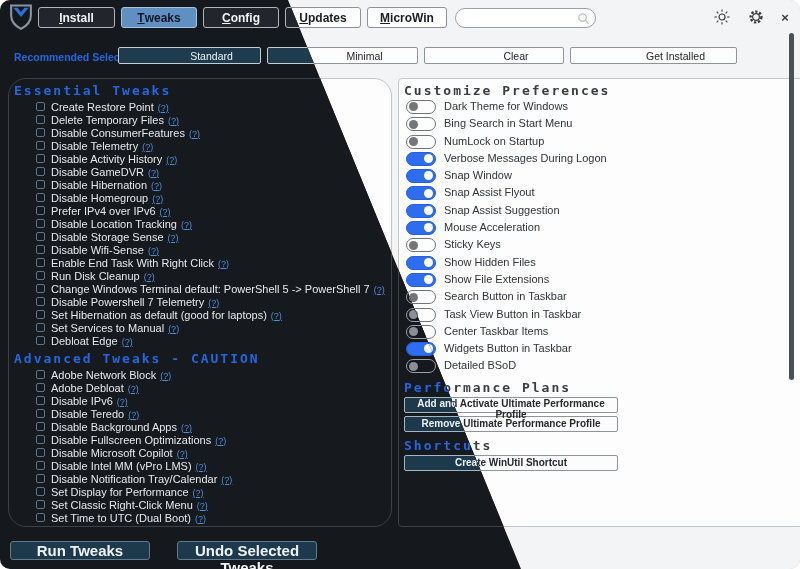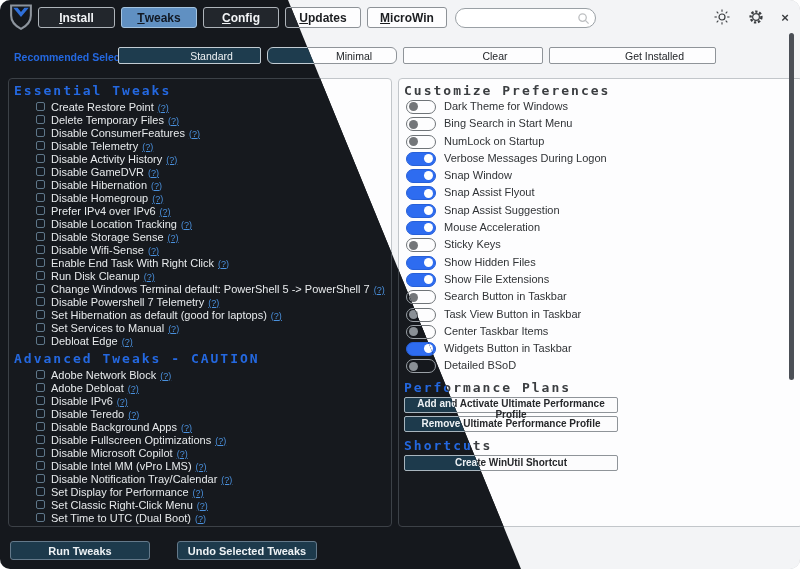--- a/index.html
+++ b/index.html
@@ -48,29 +48,29 @@
   .tb-sun  { left:714px; }
   .tb-gear { left:748px; }
   .tb-close{ left:777px; font-size:13px; line-height:15px; text-align:center; color:#3a3d40; font-weight:700; }
 
   
   .reco-label { position:absolute; left:14px; top:51px; font-size:10.5px; font-weight:700; color:#2468e0; white-space:nowrap; }
   .reco-btns { position:absolute; left:118px; top:47px; display:flex; gap:6px; }
   .reco-btn { height:17px; font-size:10.5px; border:1px solid; border-radius:2px;
               display:flex; align-items:center; justify-content:center;padding-left:44px; }
   .reco-btns .reco-btn:nth-of-type(1){width:143px;}
-  .reco-btns .reco-btn:nth-of-type(2){width:130px;border-radius:6px;}
+  .reco-btns .reco-btn:nth-of-type(2){width:151px;}
   .reco-btns .reco-btn:nth-of-type(3){width:140px;text-align:center;}
   .reco-btns .reco-btn:nth-of-type(4){width:167px;}
   .theme-light .reco-btn { background:#fdfdfe; color:#222529; border-color:#8f9499; }
   .theme-dark  .reco-btn { background:#1e3c4e; color:#eef2f4; border-color:#c2ccd3; }
 
   
   .panel { position:absolute; top:78px; height:449px; border:1px solid; border-radius:4px; overflow:hidden; }
-  .left-panel  { left:8px;   width:384px; }
+  .left-panel  { left:8px;   width:384px;border-radius:18px; }
   .right-panel { left:398px; width:405px; }
   .theme-light .panel { background:#fdfdfe; border-color:#c2c6ca; }
   .theme-dark  .panel { background:#16191e; border-color:#3c4147; }
 
   .sec-header {
     margin:4px 0 2px 5px; font-family:"DejaVu Sans Mono", monospace;
     font-size:13px; font-weight:700; letter-spacing:2px; white-space:nowrap;
   }
   .theme-light .sec-header { color:#3b3e41; }
   .theme-dark  .sec-header { color:#2468e0; }
@@ -104,21 +104,21 @@
   .wide-btn {
     display:block; width:214px; height:16px; margin:0 0 3px 5px;
     font-size:10px; font-weight:700; border:1px solid; border-radius:2px; text-align:center;
   }
   .theme-light .wide-btn { background:#fcfcfd; color:#26282b; border-color:#8f9499; }
   .theme-dark  .wide-btn { background:#1d3a4c; color:#edf1f4; border-color:#a8b5be; }
   .mt3 { margin-top:3px; } .mt6 { margin-top:6px; }
 
   
   .action-btn { position:absolute; top:541px; width:140px; height:19px; border-radius:3px; border:1px solid;
-                font-size:11px; font-weight:700; }
+                font-size:15px; font-weight:700; }
   .run-btn  { left:10px; }
   .undo-btn { left:177px; }
   .theme-light .action-btn { background:#fdfdfe; color:#222529; border-color:#8f9499; }
   .theme-dark  .action-btn { background:#1d3a4c; color:#eef2f5; border-color:#64798a; }
 
   .scroll-thumb { position:absolute; left:789px; top:33px; width:5px; height:347px; border-radius:3px; background:#4b4f56; }
 </style>
 </head>
 <body>
 

